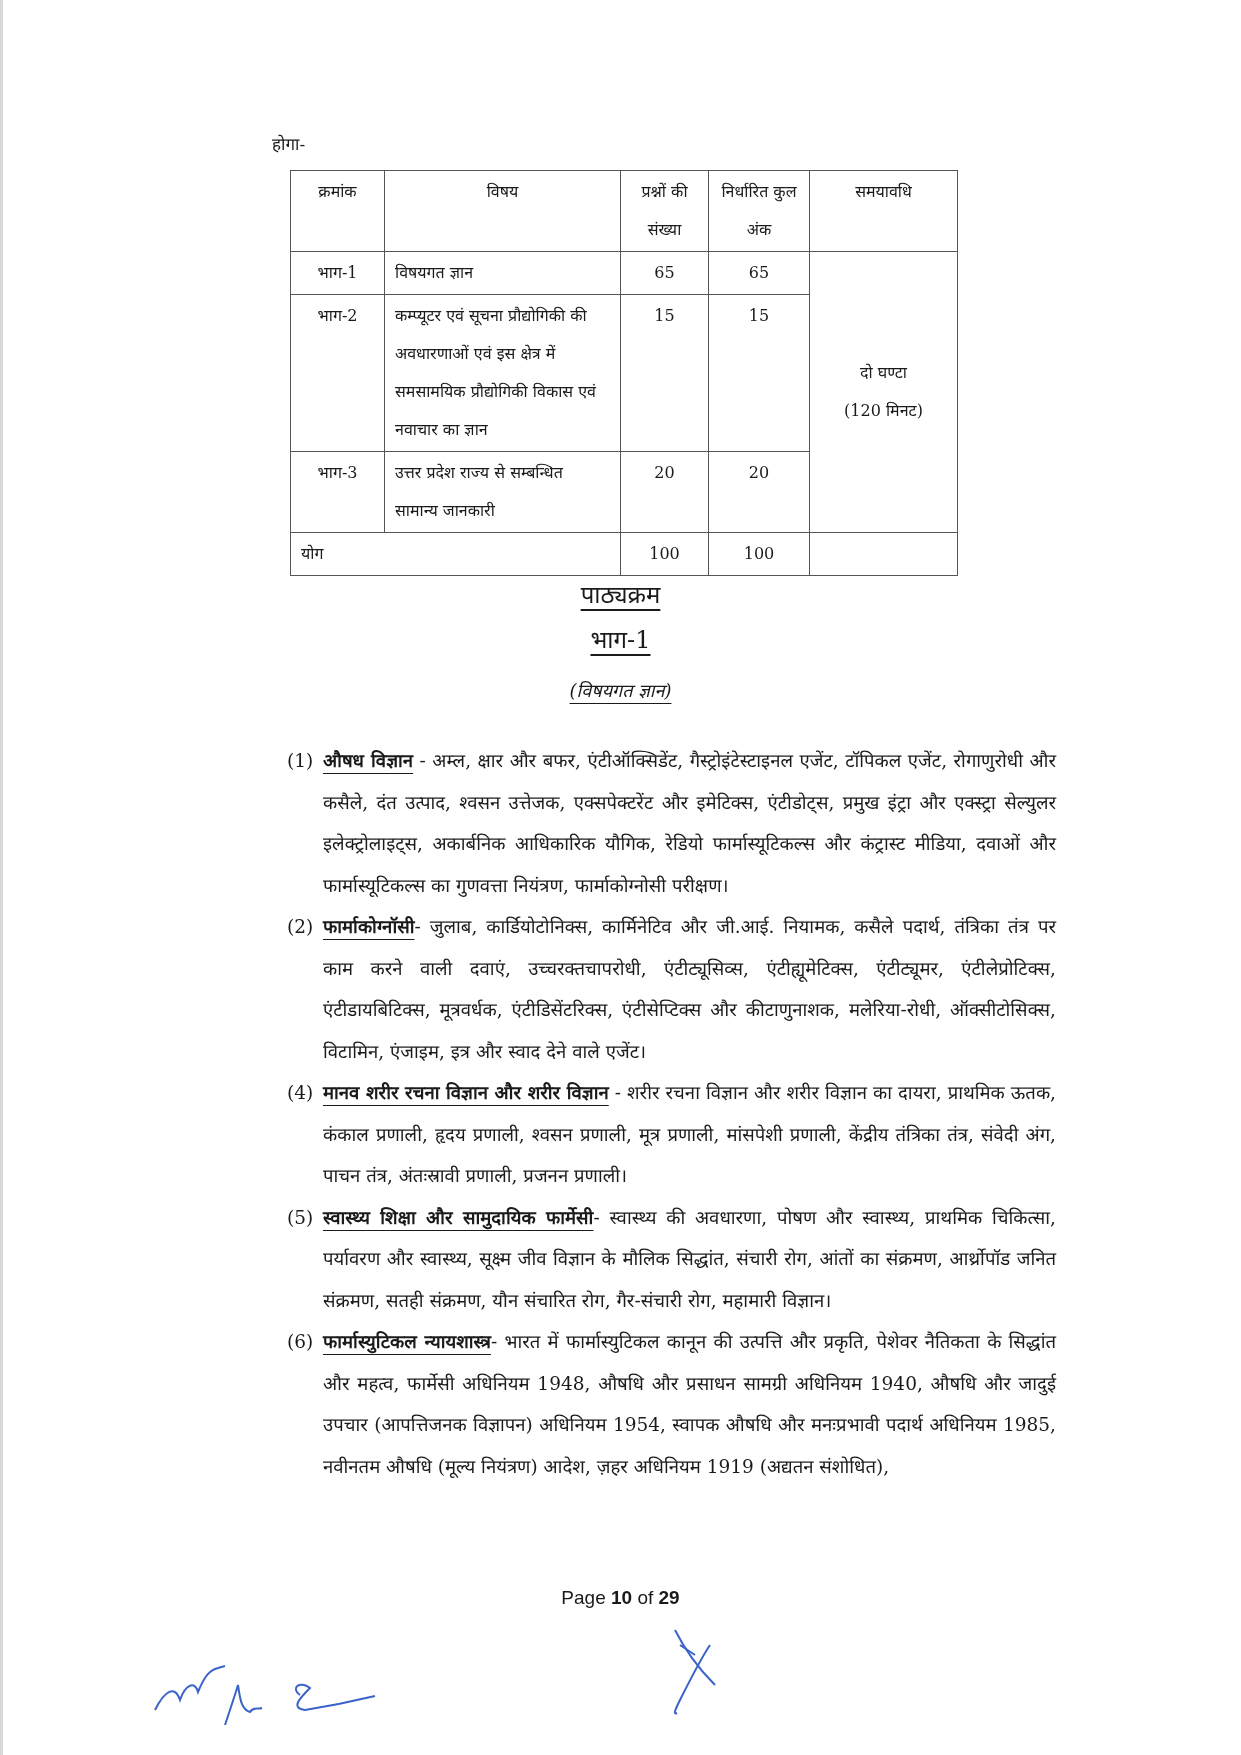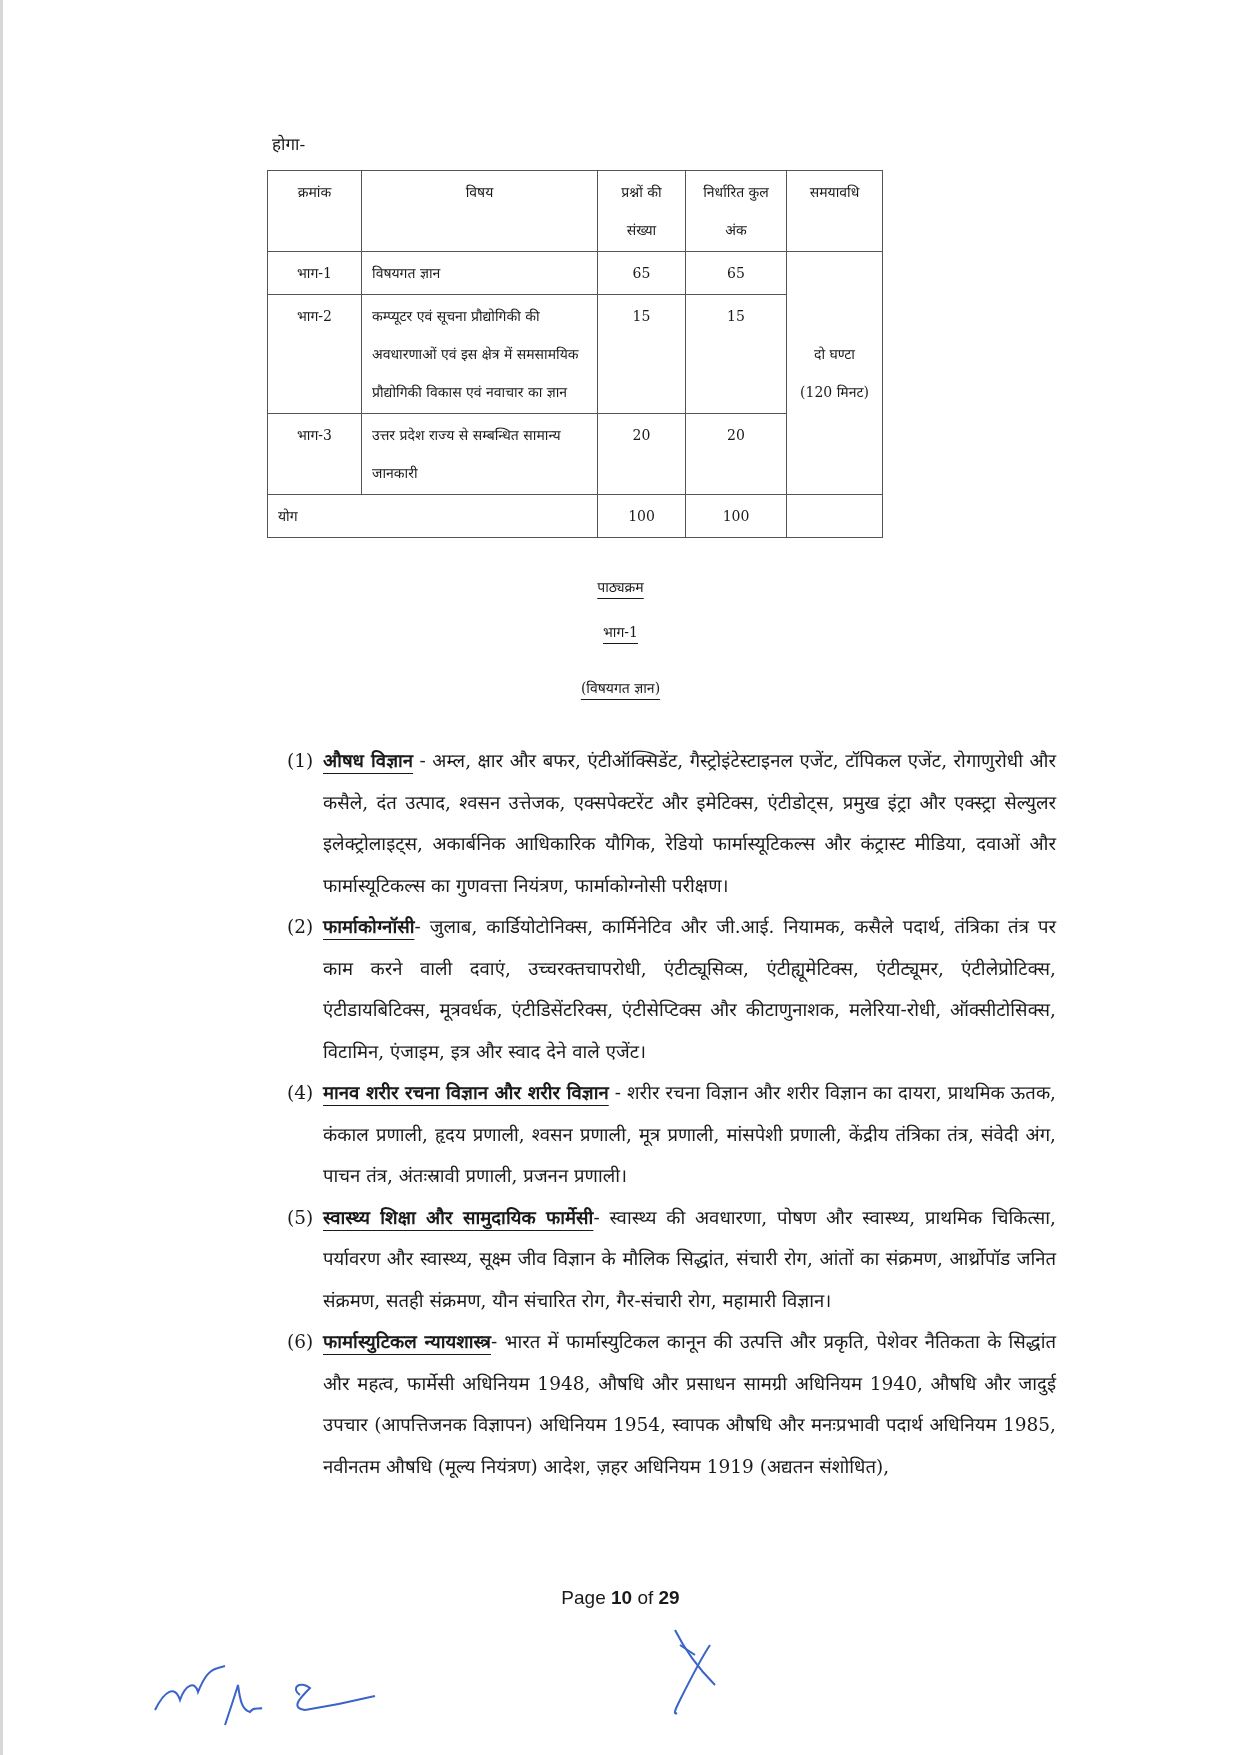--- a/index.html
+++ b/index.html
@@ -3,39 +3,39 @@
 <meta charset="utf-8">
 <style>
   html, body { margin: 0; padding: 0; }
   body {
     width: 1241px; height: 1755px; background: #ffffff; position: relative; overflow: hidden;
     font-family: "DejaVu Serif", "Liberation Serif", serif; color: #1a1a1a;
   }
   .page-left-edge { position: absolute; left: 0; top: 0; width: 3px; height: 100%; background: #d8d8d8; }
   .intro { position: absolute; left: 272px; top: 132px; font-size: 17px; }
   table.exam {
-    position: absolute; left: 267px; top: 170px; width: 616px;
-    border-collapse: collapse; font-size: 14px; line-height: 38px;
+    position: absolute; left: 290px; top: 170px; width: 668px;
+    border-collapse: collapse; font-size: 16px; line-height: 38px;
   }
   table.exam td, table.exam th {
     border: 1.5px solid #555; vertical-align: top; padding: 2px 10px; font-weight: normal;
   }
   table.exam th { text-align: center; }
   .c1 { width: 73px; text-align: center; }
   .c2 { width: 215px; }
   .c3 { width: 67px; text-align: center; margin-top: 47px; }
   .c4 { width: 80px; text-align: center; }
   .c5 { text-align: center; vertical-align: middle !important; }
   .bold { font-weight: bold; }
   .center { text-align: left; }
-  .heading { position: absolute; left: 0; width: 1241px; text-align: center; font-size: 14px; }
+  .heading { position: absolute; left: 0; width: 1241px; text-align: center; font-size: 24px; }
   .heading span { text-decoration: underline; text-underline-offset: 6px; }
   .h1 { top: 577px; }
   .h2 { top: 622px; }
-  .h3 { top: 678px; font-size: 14px; }
+  .h3 { top: 678px; font-size: 18px; font-style: italic; }
   .syllabus { position: absolute; left: 323px; top: 740px; width: 733px; font-size: 18.5px; line-height: 41.5px; }
   .item { margin-bottom: 0; text-align: justify; }
   .item .num { display: inline-block; width: 36px; margin-left: -36px; }
   .item .ttl { text-decoration: underline; text-underline-offset: 6px; font-weight: bold; }
   .footer { position: absolute; top: 1587px; left: 0; width: 1241px; text-align: center; font-family: "Liberation Sans", sans-serif; font-size: 19px; }
   .sig { position: absolute; }
 </style>
 </head>
 <body>
 

